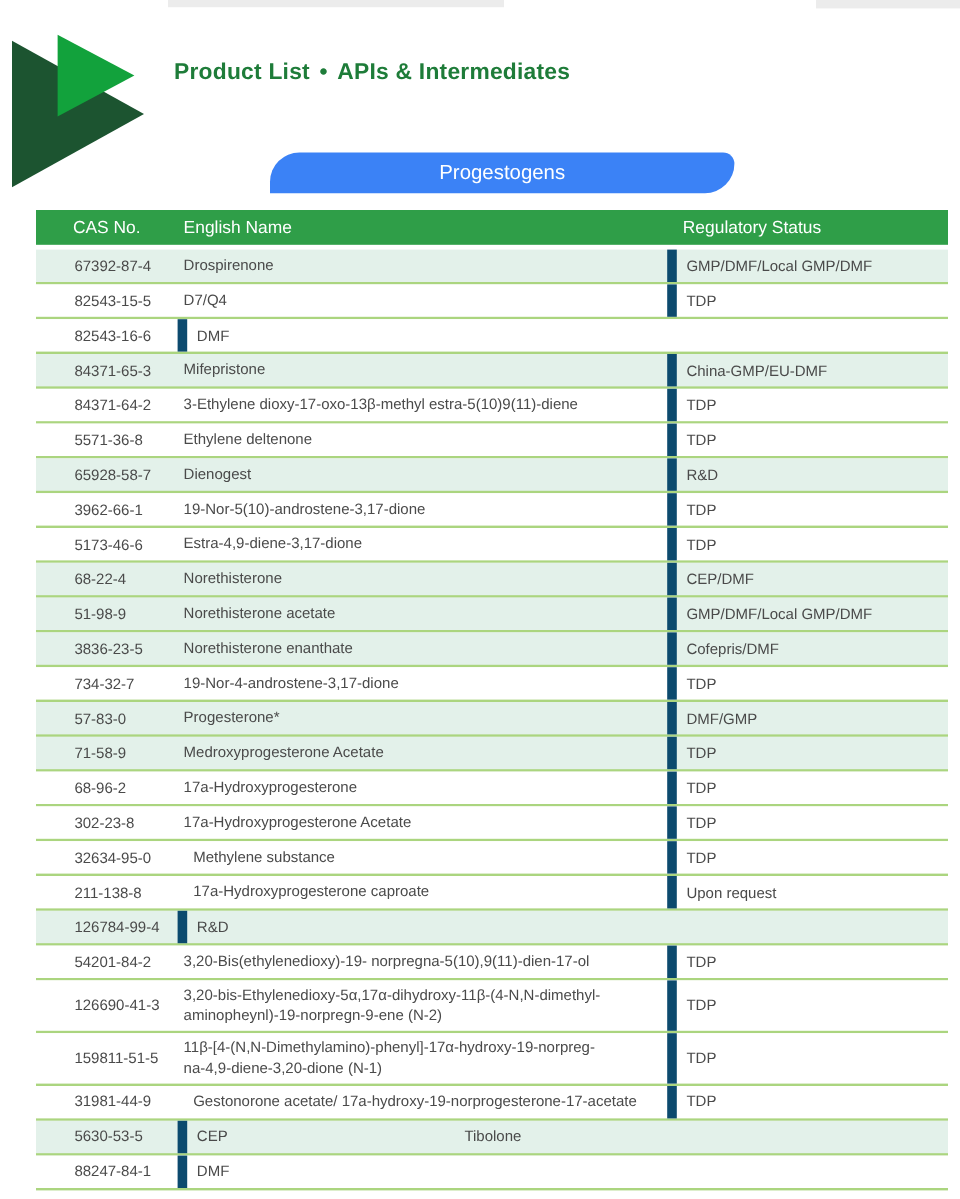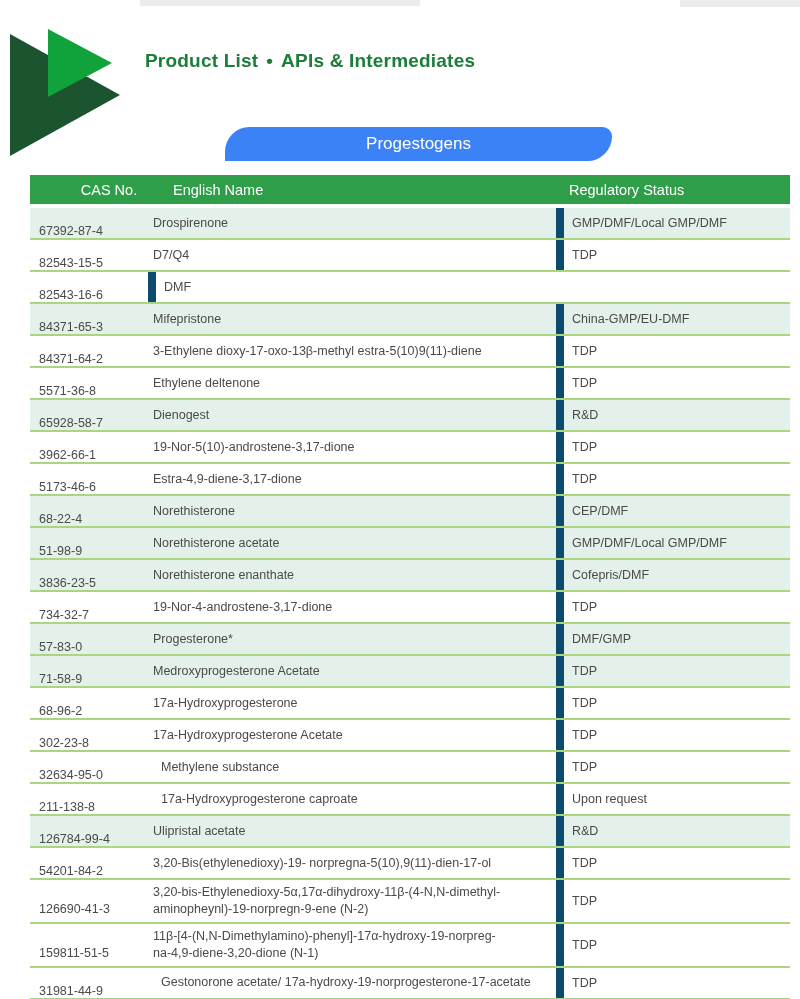--- a/index.html
+++ b/index.html
@@ -35,35 +35,35 @@
     font-size:17px;
   }
 
   
   .table { position:absolute; left:30px; top:175px; width:760px; }
   .thead {
     display:flex; align-items:center;
     height:29px; margin-bottom:4px;
     background:#2f9e48; color:#ffffff; font-size:14.5px;
   }
-  .th-cas    { width:118px; text-align:center; flex-shrink:0;margin-left:20px; }
+  .th-cas    { width:118px; text-align:center; flex-shrink:0; }
   .th-name   { flex:1; padding-left:5px; }
   .th-status { width:234px; padding-left:13px; box-sizing:border-box; flex-shrink:0; }
 
   .trow {
     display:flex; align-items:stretch;
     min-height:29px;
     border-bottom:2px solid #abd57f;
     box-sizing:border-box;
     background:#ffffff;
     font-size:12.5px; color:#4a4a4a;
   }
   .trow.shaded { background:#e3f1ea; }
   .cell { display:flex; align-items:center; }
-  .cell.cas  { width:118px; padding-left:9px; box-sizing:border-box; flex-shrink:0;margin-top:16px; }
+  .cell.cas  { width:118px; padding-left:32px; box-sizing:border-box; flex-shrink:0; }
   .cell.name { flex:1; padding:4px 6px 4px 5px; white-space:pre-line; line-height:1.35; }
   .cell.name.indent { padding-left:13px; }
   .cell.status {
     width:234px; flex-shrink:0;
     border-left:8px solid #0c4a6e;
     padding-left:8px; box-sizing:border-box;
   }
 </style>
 </head>
 <body>
@@ -182,21 +182,20 @@
         <div class="cell name indent">Methylene substance</div>
         <div class="cell status">TDP</div>
       </div>
       <div class="trow">
         <div class="cell cas">211-138-8</div>
         <div class="cell name indent">17a-Hydroxyprogesterone caproate</div>
         <div class="cell status">Upon request</div>
       </div>
       <div class="trow shaded">
         <div class="cell cas">126784-99-4</div>
-        <div class="cell name">Ulipristal acetate</div>
         <div class="cell status">R&amp;D</div>
       </div>
       <div class="trow">
         <div class="cell cas">54201-84-2</div>
         <div class="cell name">3,20-Bis(ethylenedioxy)-19- norpregna-5(10),9(11)-dien-17-ol</div>
         <div class="cell status">TDP</div>
       </div>
       <div class="trow">
         <div class="cell cas">126690-41-3</div>
         <div class="cell name">3,20-bis-Ethylenedioxy-5α,17α-dihydroxy-11β-(4-N,N-dimethyl-

